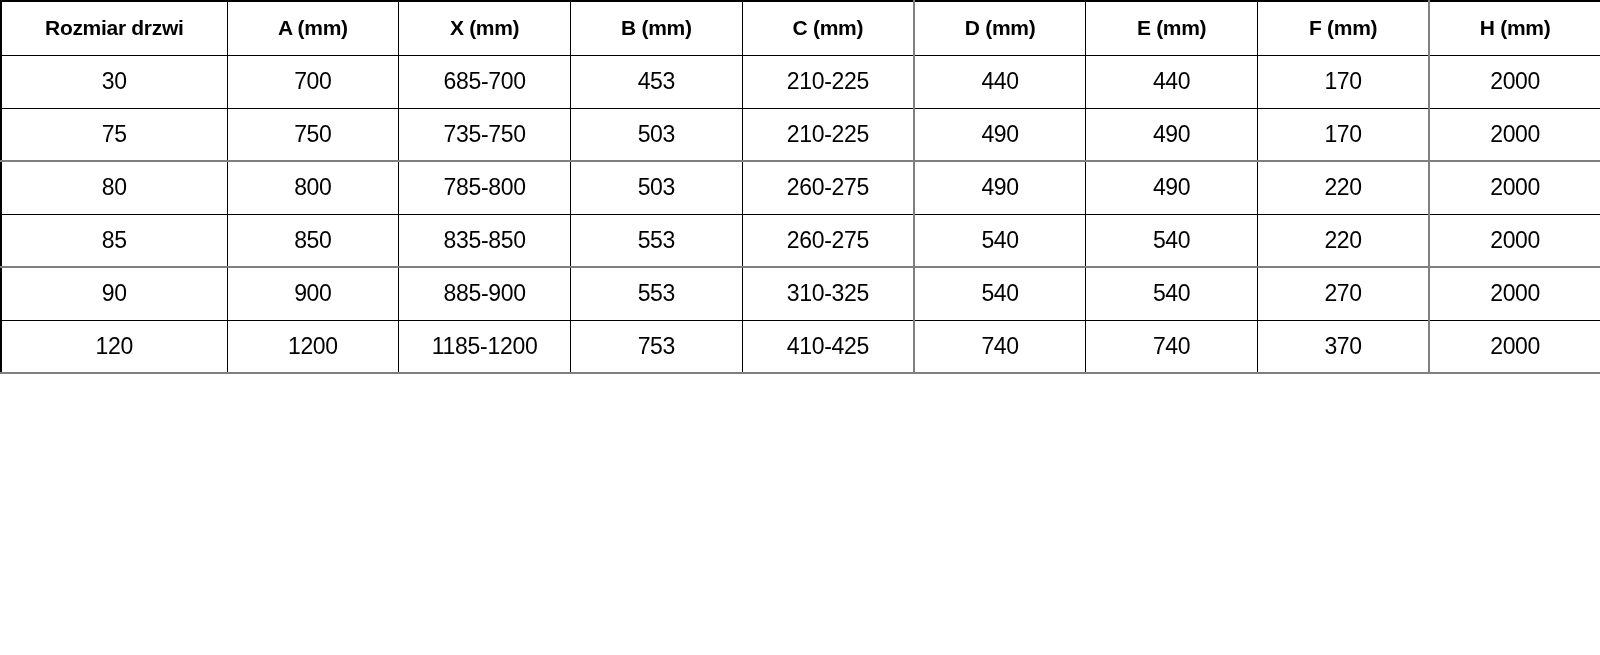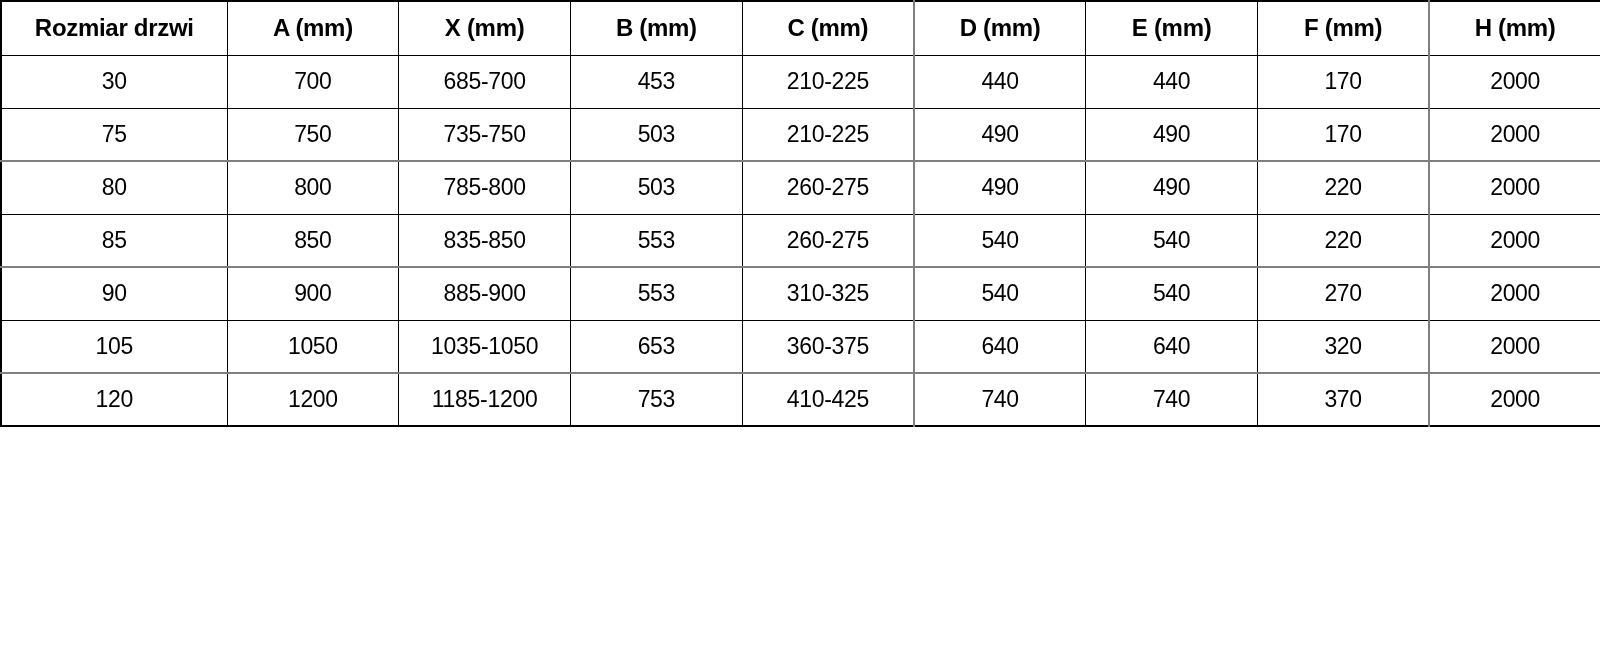--- a/index.html
+++ b/index.html
@@ -38,21 +38,21 @@
   }
   
   col.c-first  { width: 226px; }
   col.c-rest   { width: 171.75px; }
 
   thead tr { height: 54px; }
   tbody tr { height: 53px; }
 
   thead th {
     font-weight: bold;
-    font-size: 24px;
+    font-size: 21px;
     border-bottom: 2px solid #7f7f7f; 
   }
   tbody td {
     font-weight: normal;
     font-size: 23px;
   }
   
   tbody tr:nth-child(even) td {
     border-bottom: 2px solid #7f7f7f;
   }
@@ -143,31 +143,20 @@
           <td>900</td>
           <td>885-900</td>
           <td>553</td>
           <td>310-325</td>
           <td>540</td>
           <td>540</td>
           <td>270</td>
           <td>2000</td>
         </tr>
         <tr>
-          <td>105</td>
-          <td>1050</td>
-          <td>1035-1050</td>
-          <td>653</td>
-          <td>360-375</td>
-          <td>640</td>
-          <td>640</td>
-          <td>320</td>
-          <td>2000</td>
-        </tr>
-        <tr>
           <td>120</td>
           <td>1200</td>
           <td>1185-1200</td>
           <td>753</td>
           <td>410-425</td>
           <td>740</td>
           <td>740</td>
           <td>370</td>
           <td>2000</td>
         </tr>

